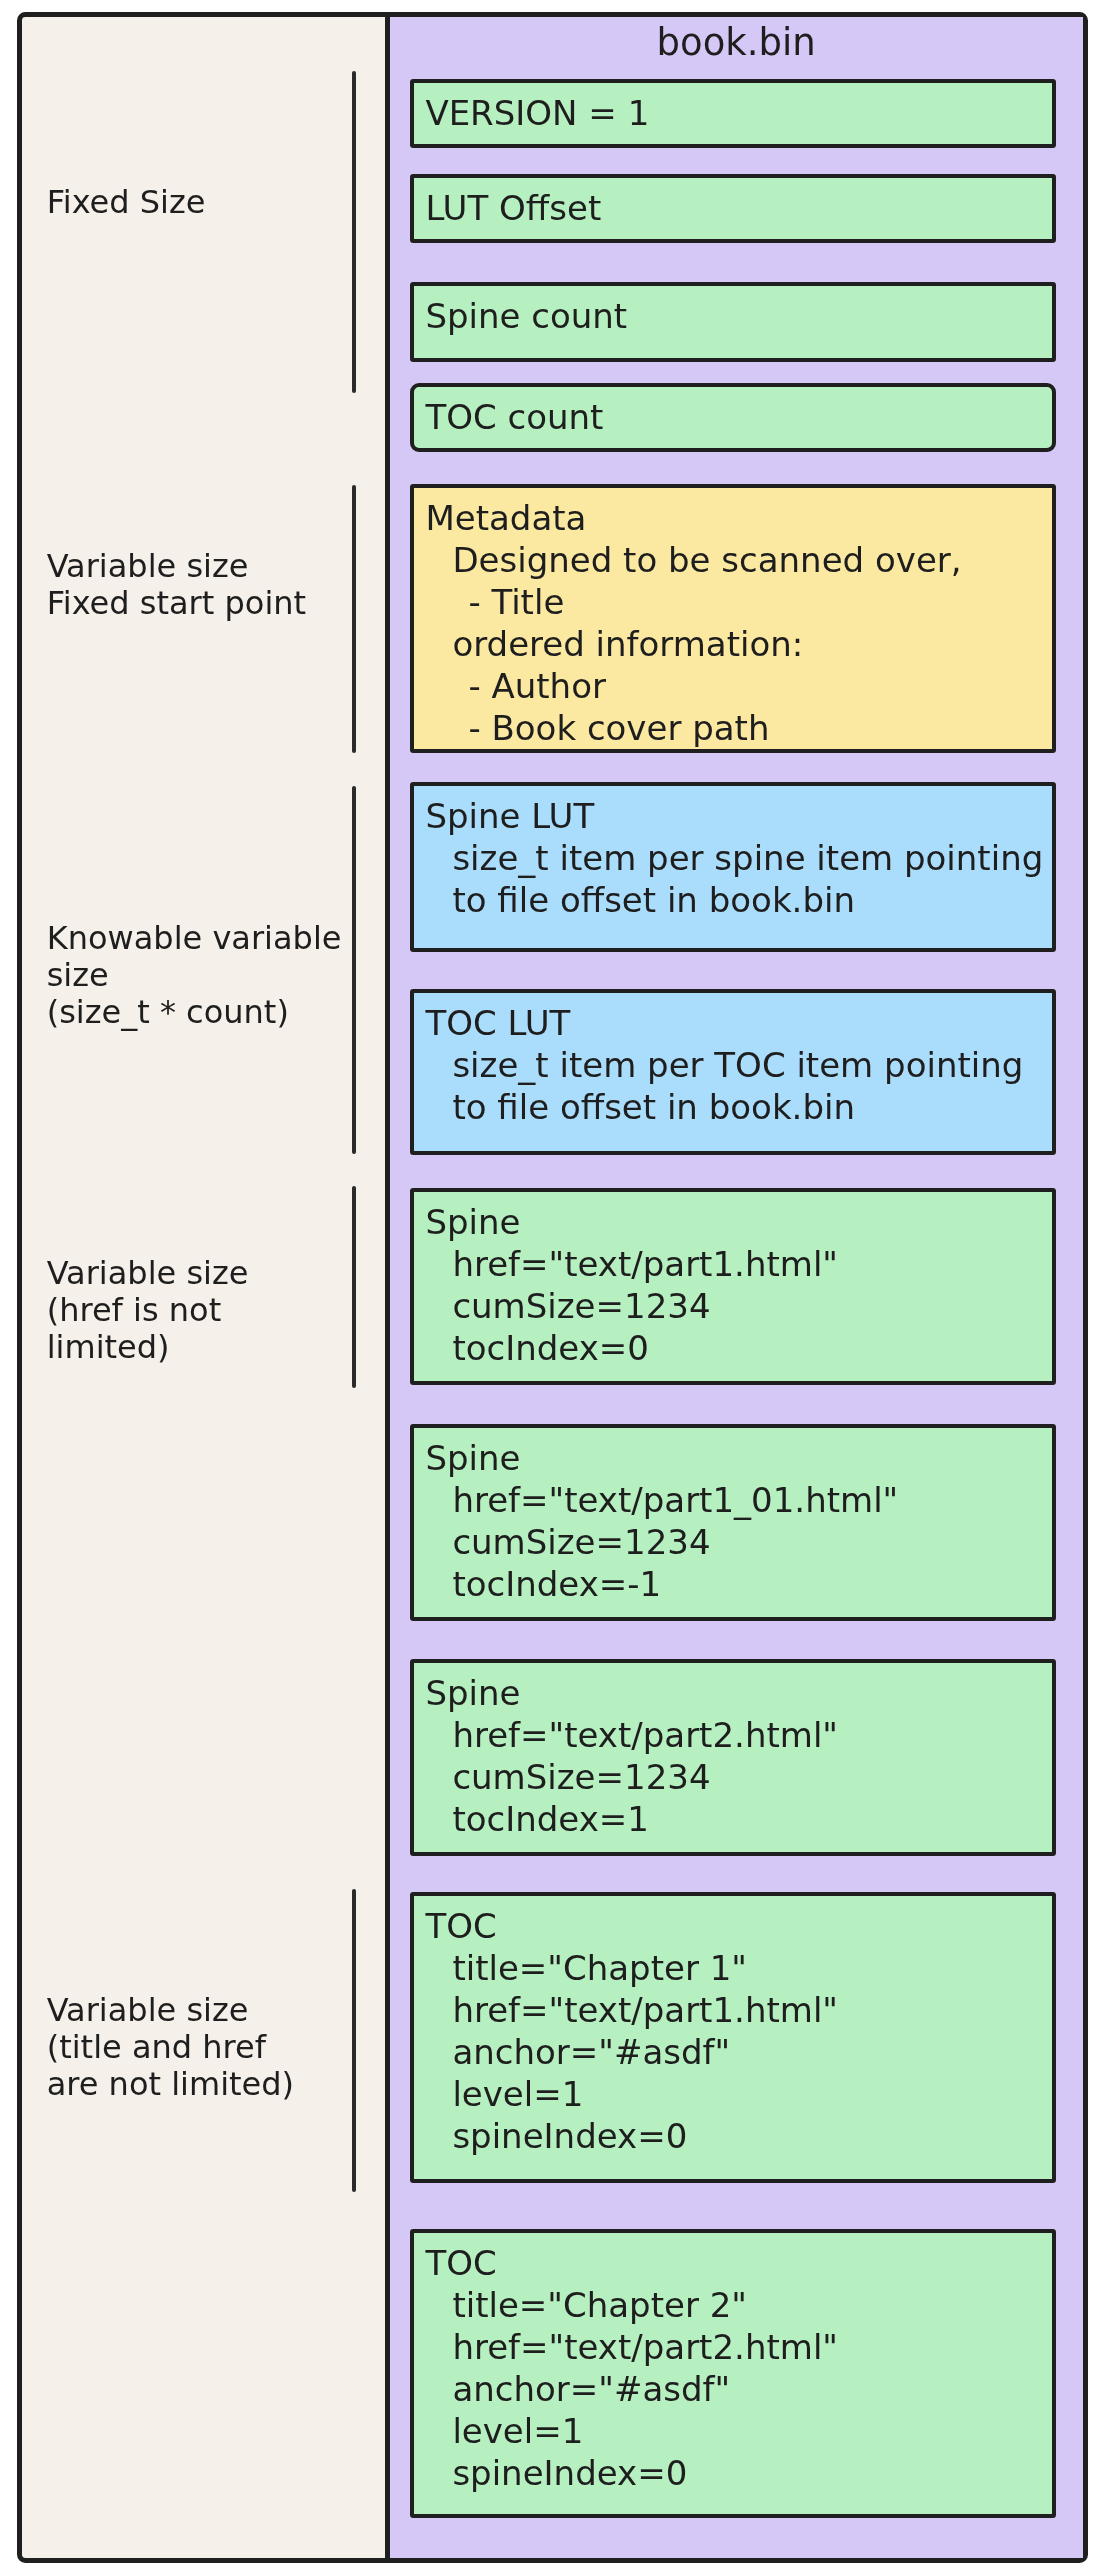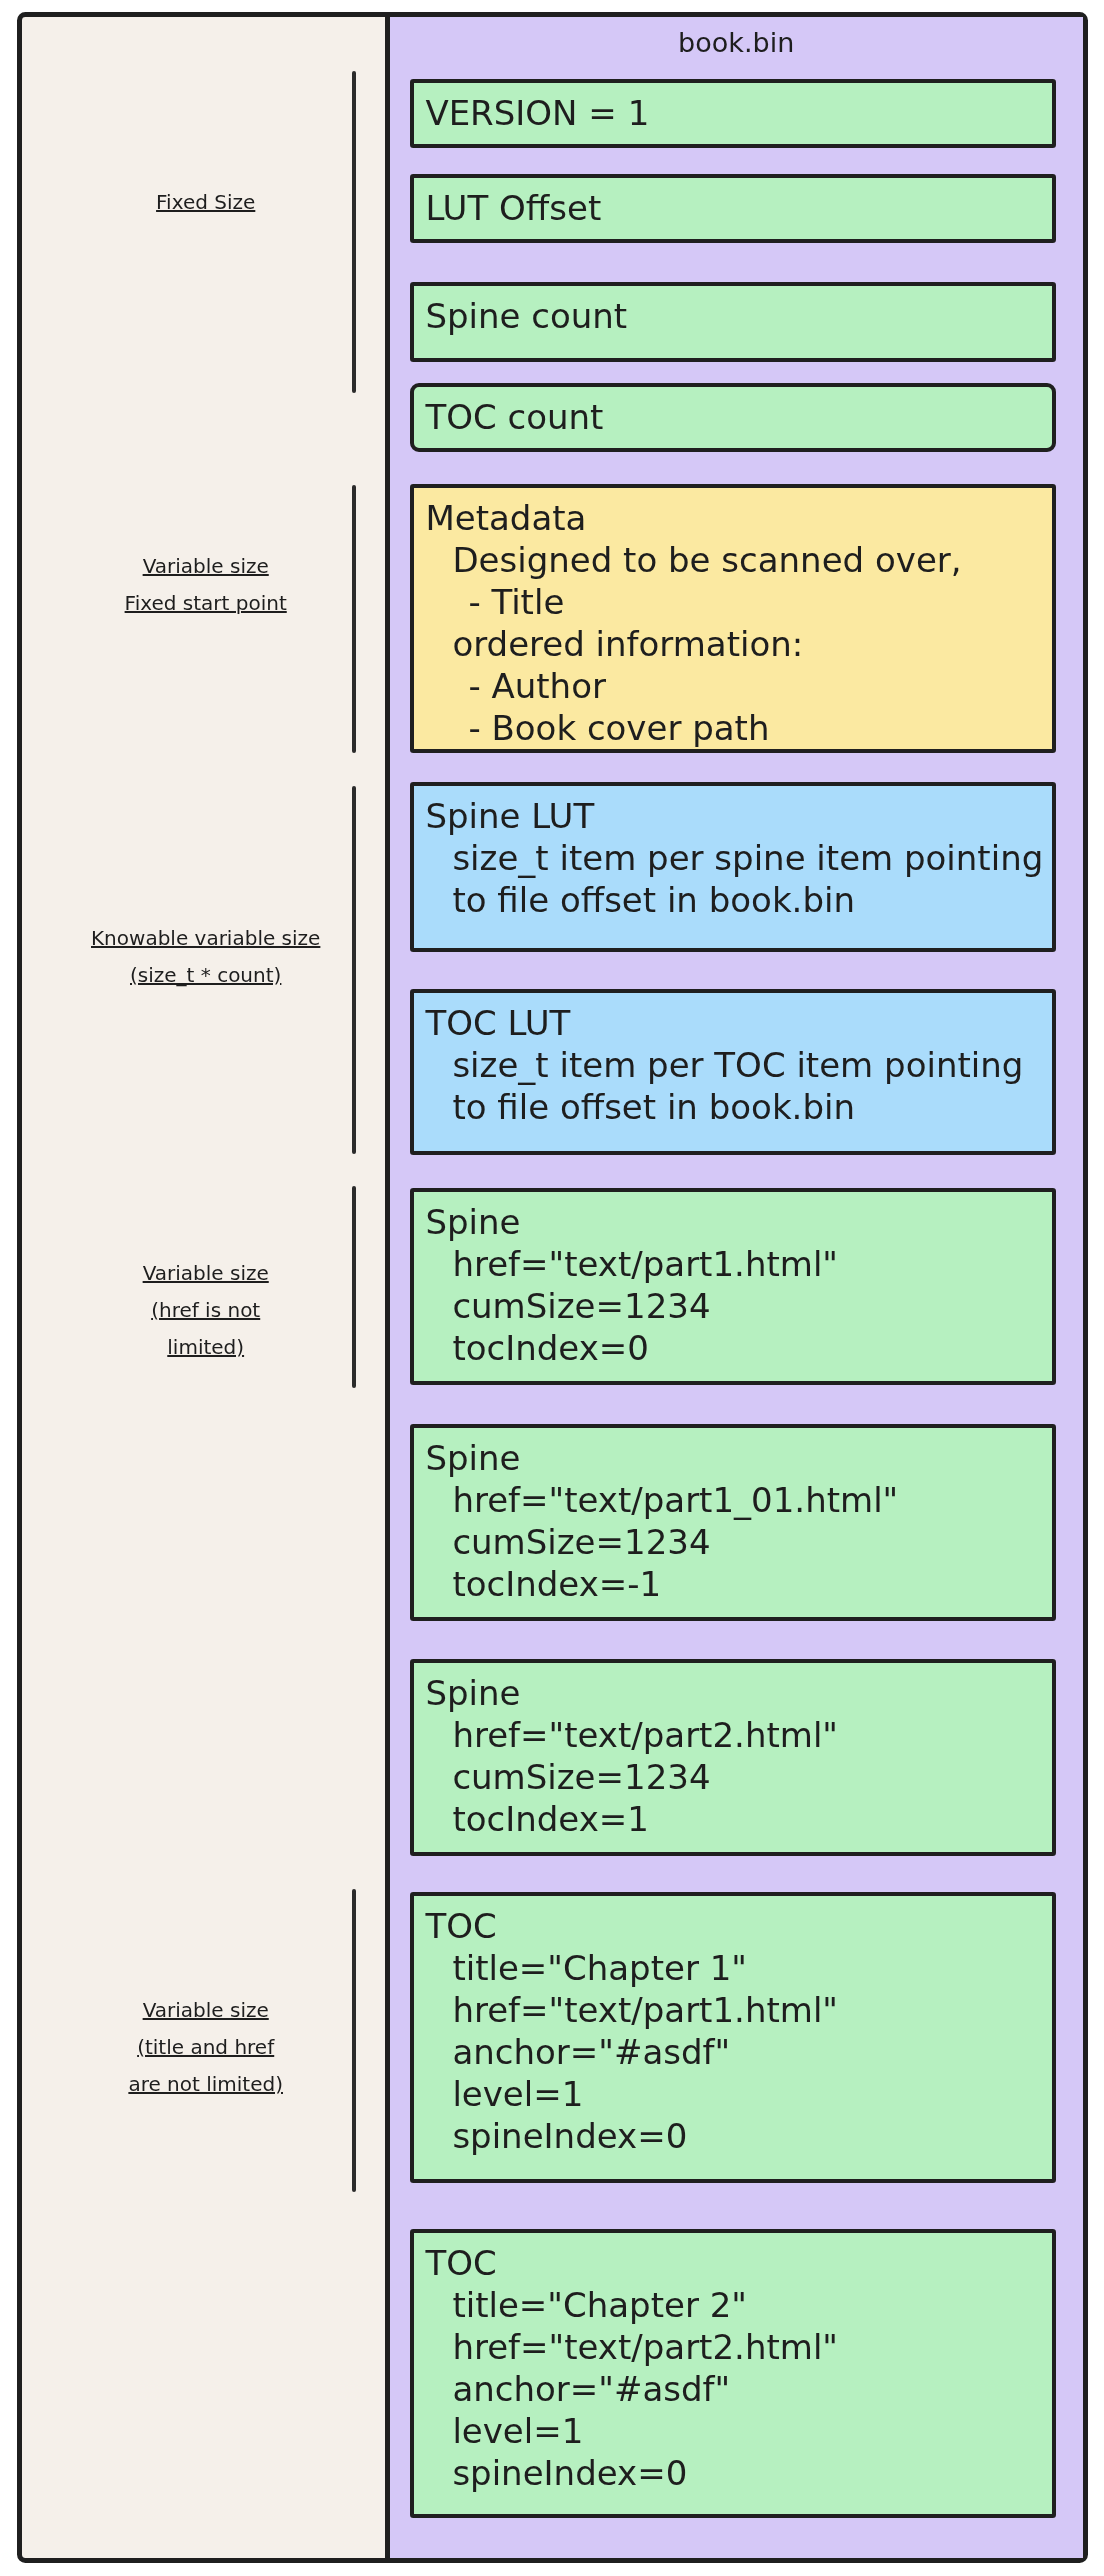--- a/index.html
+++ b/index.html
@@ -22,38 +22,37 @@
   .frame{
     position:absolute;left:16.7px;top:11.7px;
     width:1071px;height:2551px;
     background:var(--cream);
     border:5px solid var(--stroke);
     border-radius:8.4px;
   }
   
   .side-label{
     position:absolute;left:25px;width:318px;
-    text-align:center;
-    font-size:20px;line-height:37px;text-decoration:underline;
+    font-size:32px;line-height:37px;
   }
   .bracket{
     position:absolute;left:330px;width:4.2px;
     background:#2b2b2b;border-radius:2.5px;
   }
   
   .file-column{
     position:absolute;top:0;left:363px;
     width:698px;height:2541px;
     background:var(--purple);
     border-left:5.9px solid var(--stroke);
   }
   .file-title{
     position:absolute;top:6.7px;left:0;width:100%;
     text-align:center;
-    font-size:27px;line-height:40px;
+    font-size:37px;line-height:40px;
   }
   .box{
     position:absolute;left:20px;width:646px;
     border:4.2px solid var(--stroke);
     border-radius:3.3px;
     padding:9.2px 8.4px 0 11.7px;
     font-size:34px;line-height:42px;
     overflow:hidden;
   }
   .box.green{background:var(--green);}

